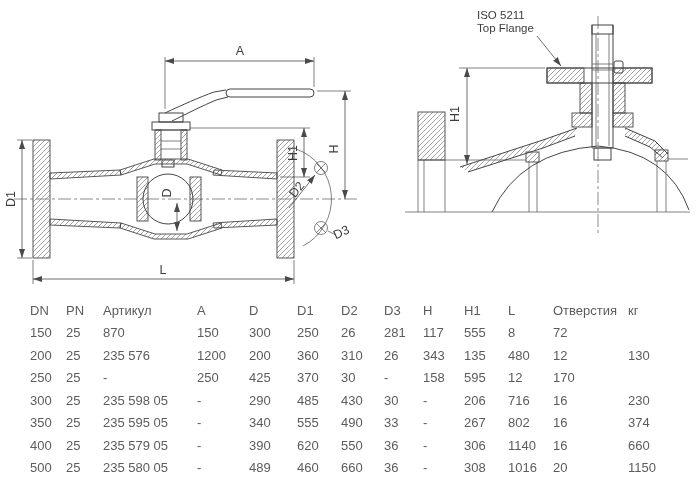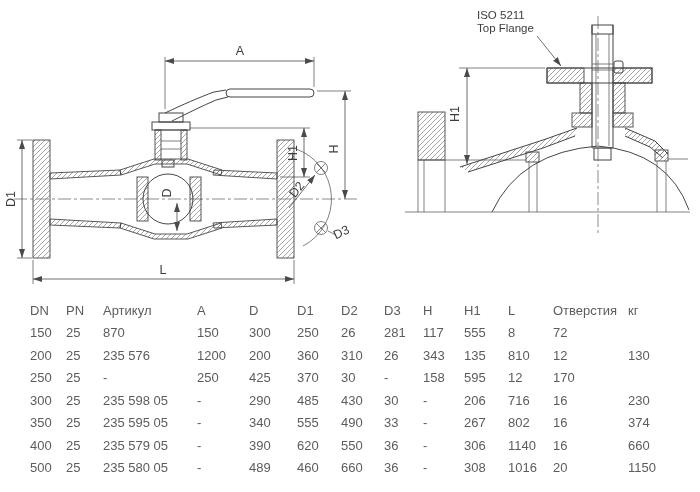--- a/index.html
+++ b/index.html
@@ -190,21 +190,21 @@
         <div class="td">200</div>
         <div class="td">25</div>
         <div class="td">235 576</div>
         <div class="td">1200</div>
         <div class="td">200</div>
         <div class="td">360</div>
         <div class="td">310</div>
         <div class="td">26</div>
         <div class="td">343</div>
         <div class="td">135</div>
-        <div class="td">810</div>
+        <div class="td">480</div>
         <div class="td">12</div>
         <div class="td">130</div>
       </div>
       <div class="tr">
         <div class="td">250</div>
         <div class="td">25</div>
         <div class="td">-</div>
         <div class="td">250</div>
         <div class="td">425</div>
         <div class="td">370</div>

